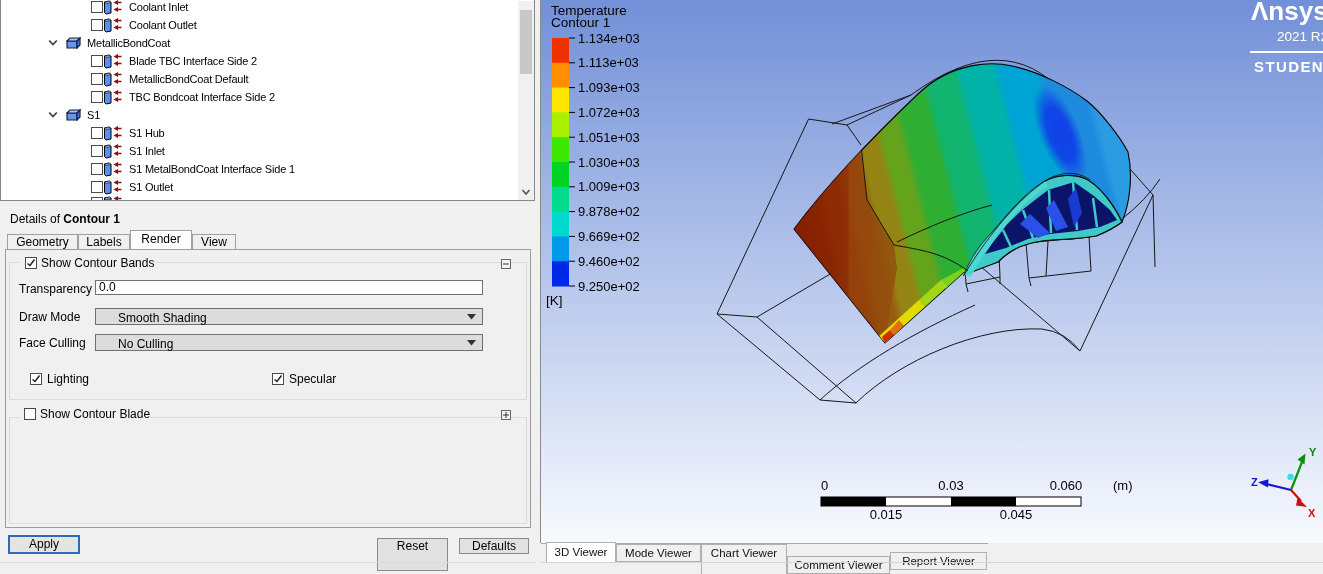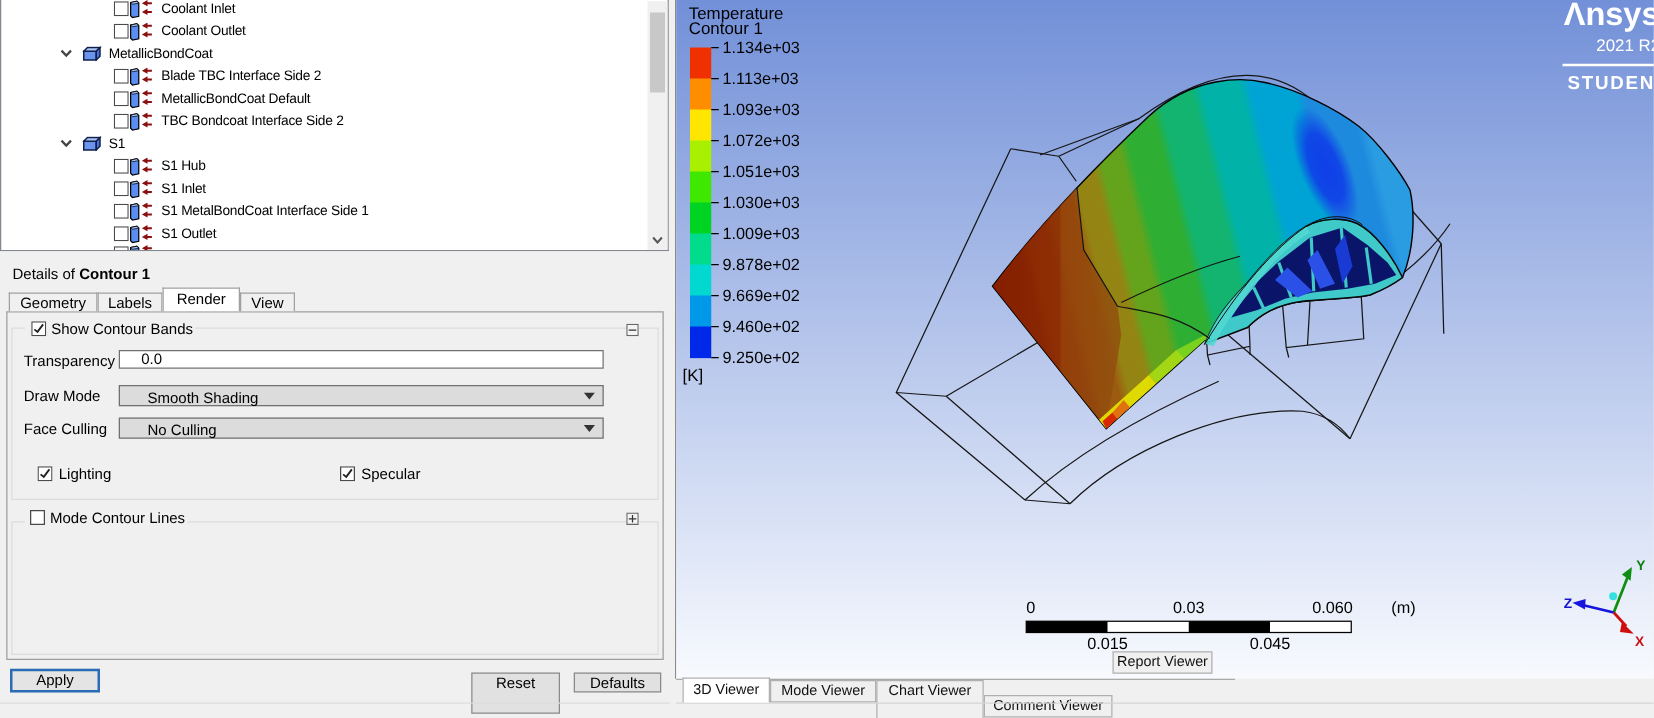--- a/index.html
+++ b/index.html
@@ -2,21 +2,21 @@
 <html><head><meta charset="utf-8">
 <style>
 * { margin:0; padding:0; box-sizing:border-box; }
 html,body { width:1323px; height:574px; overflow:hidden; font-family:"Liberation Sans", sans-serif; background:#f0f0f0; }
 .abs { position:absolute; }
 .tt { font-size:11px; color:#000; line-height:14px; white-space:nowrap; letter-spacing:-0.2px; }
 .fl { font-size:12px; color:#000; line-height:13px; white-space:nowrap; }
 .lt { font:13px "Liberation Sans"; fill:#000; }
 .rt { font:13px "Liberation Sans"; fill:#000; }
 .axl { font:bold 11px "Liberation Sans"; }
-.tf { background:#fff; border:1px solid #707070; font-size:12px; line-height:13px; padding-left:17px; }
+.tf { background:#fff; border:1px solid #707070; font-size:12px; line-height:13px; padding-left:3px; }
 .combo { background:#dcdcdc; border:1px solid #707070; font-size:12px; }
 .combo span { position:absolute; left:4px; top:2px;margin-left:18px; }
 .gbox { border:1px solid #dcdcdc; }
 .tab2 { height:15px; background:#f0f0f0; border:1px solid #a0a0a0; border-bottom:none; font-size:12px; text-align:center; line-height:15px; }
 .tab2a { height:19px; background:#fff; border:1px solid #a0a0a0; border-bottom:none; font-size:12px; text-align:center; line-height:17px; z-index:3; }
 .btn { background:#e1e1e1; border:1px solid #8a8a8a; font-size:12px; text-align:center; line-height:14px; }
 .btnd { border:2px solid #2a6cb5; background:#e4e4e4; line-height:15px; }
 .btab { background:#f0f0f0; border:1px solid #b0b0b0; font-size:11.5px; text-align:center; line-height:16px; color:#111; }
 .btaba { background:#fff; border-bottom:none; line-height:19px; z-index:2; }
 </style></head>
@@ -201,21 +201,21 @@
 <svg class="abs" style="left:272px;top:373px" width="12" height="12" viewBox="0 0 12 12">
 <rect x="0.5" y="0.5" width="11" height="11" fill="#fff" stroke="#4a4a4a" stroke-width="1"></rect>
     <path d="M2.5 6.5 L5.0 8.5 L9.5 2.5" fill="none" stroke="#222" stroke-width="1.5"></path>
   </svg>
 <div class="abs fl" style="left:289px;top:373px">Specular</div>
 <div class="abs gbox" style="left:9px;top:417px;width:518px;height:107px"></div>
 <div class="abs" style="left:20px;top:410px;width:130px;height:14px;background:#f0f0f0"></div>
 <svg class="abs" style="left:24px;top:408px" width="12" height="12" viewBox="0 0 12 12">
 <rect x="0.5" y="0.5" width="11" height="11" fill="#fff" stroke="#4a4a4a" stroke-width="1"></rect>
   </svg>
-<div class="abs fl" style="left:40px;top:408px">Mode Contour Lines</div>
+<div class="abs fl" style="left:40px;top:408px">Show Contour Blade</div>
 <svg class="abs" style="left:501px;top:410px" width="10" height="10" viewBox="0 0 10 10">
     <rect x="0.5" y="0.5" width="9" height="9" fill="#f4f4f4" stroke="#666"></rect>
     <path d="M2 5 h6 M5 2 v6" stroke="#333" stroke-width="1"></path>
   </svg>
 <div class="abs btn btnd" style="left:8px;top:535px;width:72px;height:19px">Apply</div>
 <div class="abs btn" style="left:377px;top:538px;width:71px;height:33px">Reset</div>
 <div class="abs btn" style="left:459px;top:538px;width:70px;height:16px">Defaults</div>
 <div class="abs" style="left:0;top:562px;width:536px;height:1px;background:#dcdcdc"></div>
 
 <div class="abs" style="left:536px;top:0;width:5px;height:574px;background:#f0f0f0"></div>
@@ -404,13 +404,13 @@
 <div class="abs" style="left:1251px;top:-4px;color:#fff;font-weight:bold;font-size:26px;white-space:nowrap">Λnsys</div>
 <div class="abs" style="left:1277px;top:29px;color:#fff;font-size:13.5px;white-space:nowrap">2021 R2</div>
 <div class="abs" style="left:1250px;top:51px;width:73px;height:1.5px;background:#fff"></div>
 <div class="abs" style="left:1254px;top:58px;color:#fff;font-weight:bold;font-size:15px;letter-spacing:1.4px;white-space:nowrap">STUDENT</div>
 <div class="abs" style="left:541px;top:543px;width:782px;height:31px;background:#f0f0f0"></div>
 <div class="abs" style="left:541px;top:543px;width:447px;height:1px;background:#a9a9a9"></div>
 <div class="abs btab btaba" style="left:546px;top:542px;width:70px;height:20px">3D Viewer</div>
 <div class="abs btab" style="left:616px;top:544px;width:85px;height:18px">Mode Viewer</div>
 <div class="abs btab" style="left:701px;top:544px;width:86px;height:34px">Chart Viewer</div>
 <div class="abs btab" style="left:787px;top:556px;width:103px;height:18px">Comment Viewer</div>
-<div class="abs btab" style="left:890px;top:521px;width:80px;height:18px">Report Viewer</div>
+<div class="abs btab" style="left:890px;top:552px;width:97px;height:18px">Report Viewer</div>
 <div class="abs" style="left:541px;top:562px;width:782px;height:1px;background:#d5d5d5"></div>
 </body></html>

